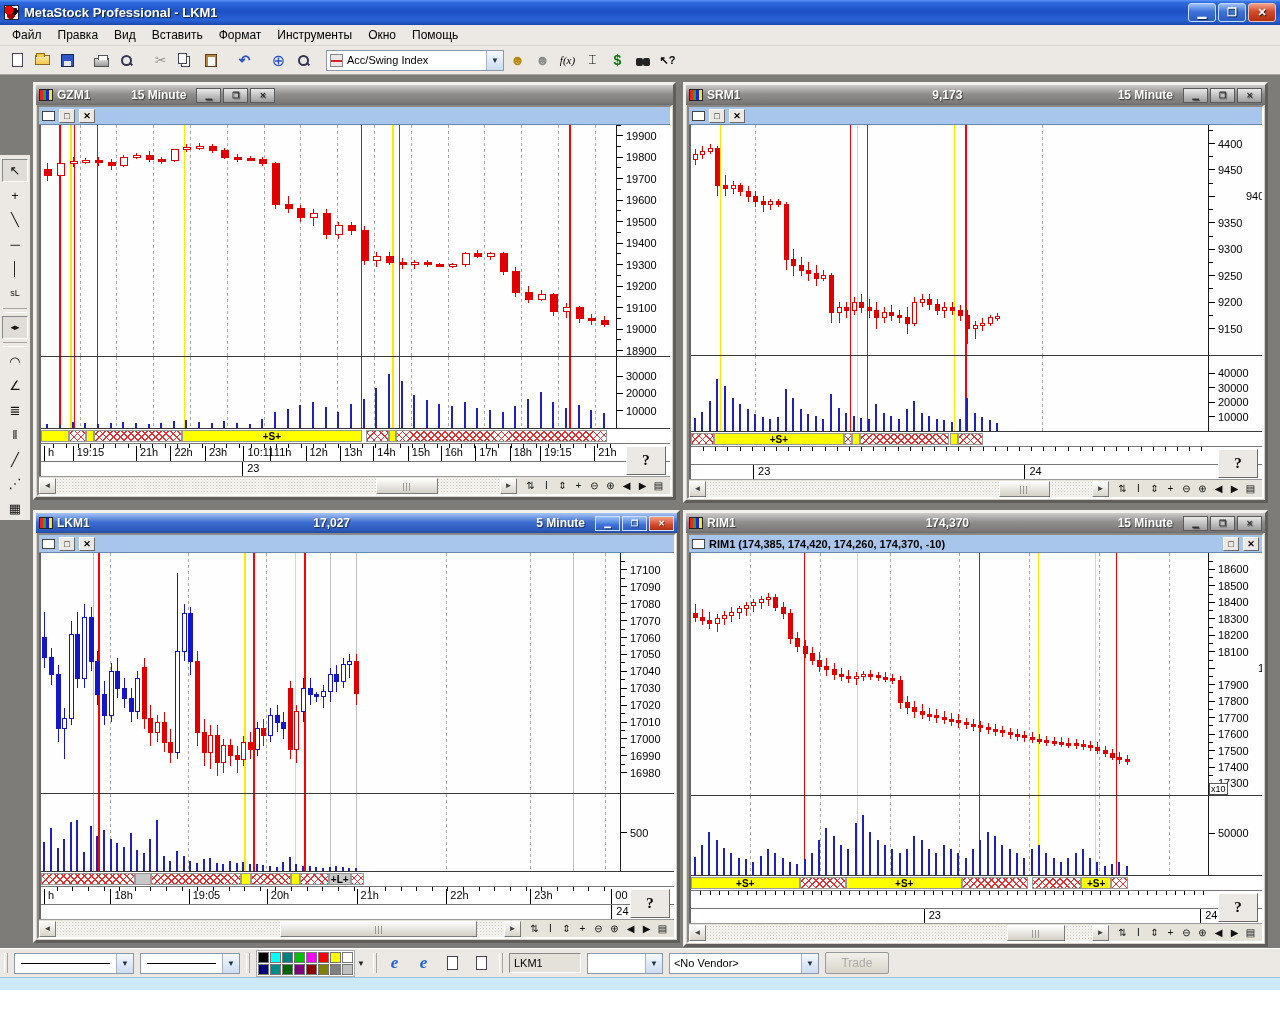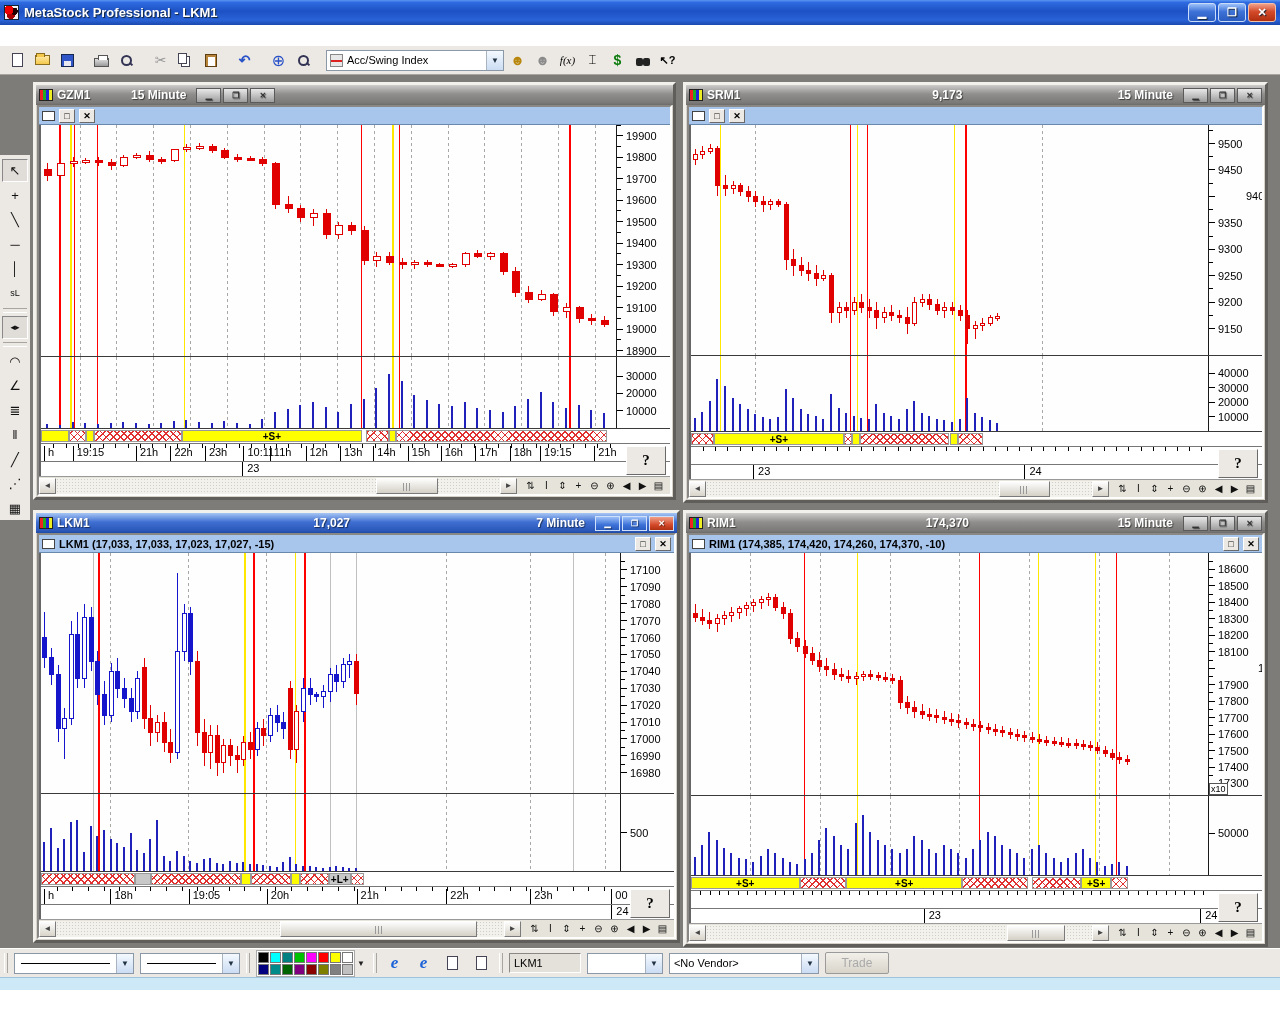--- a/index.html
+++ b/index.html
@@ -149,20 +149,30 @@
   <div class="titlebar">
     <div class="app-icon"></div>
     <span>MetaStock Professional - LKM1</span>
     <div class="tb-btns">
       <div class="tb-btn">▁</div>
       <div class="tb-btn">❐</div>
       <div class="tb-btn close">✕</div>
     </div>
   </div>
 
+  <div class="menubar" id="menubar">
+      <span class="menu-item">Файл</span>
+      <span class="menu-item">Правка</span>
+      <span class="menu-item">Вид</span>
+      <span class="menu-item">Вставить</span>
+      <span class="menu-item">Формат</span>
+      <span class="menu-item">Инструменты</span>
+      <span class="menu-item">Окно</span>
+      <span class="menu-item">Помощь</span>
+    </div>
 
   <div class="toolbar">
     <span id="tb-left" style="display:flex;align-items:center;gap:2px;">
         <div class="ti">
           <span class="ic ic-page"></span>
         </div>
         <div class="ti">
           <span class="ic ic-folder"></span>
         </div>
         <div class="ti">
@@ -757,21 +767,21 @@
                   <line x1="291" y1="192.98850574712642" x2="291" y2="206.20689655172413" stroke="#e00000" stroke-width="1" shape-rendering="crispEdges"></line>
                   <rect x="289" y="198.2758620689655" width="4" height="2.6436781609195634" fill="#ffffff" stroke="#e00000" stroke-width="1" shape-rendering="crispEdges"></rect>
                   <line x1="299" y1="190.3448275862069" x2="299" y2="200.91954022988506" stroke="#e00000" stroke-width="1" shape-rendering="crispEdges"></line>
                   <rect x="297" y="192.98850574712642" width="4" height="5.28735632183907" fill="#ffffff" stroke="#e00000" stroke-width="1" shape-rendering="crispEdges"></rect>
                   <line x1="306" y1="187.70114942528735" x2="306" y2="195.63218390804596" stroke="#e00000" stroke-width="1" shape-rendering="crispEdges"></line>
                   <rect x="304" y="191.4022988505747" width="4" height="2" fill="#ffffff" stroke="#e00000" stroke-width="1" shape-rendering="crispEdges"></rect>
                 </svg>
           <div class="yaxis price-axis dotbg">
                   <div class="ytick" style="top: 18.5057px;">
                     <span class="tl"></span>
-                    <span>9500</span>
+                    <span>4400</span>
                   </div>
                   <div class="ytick minor" style="top: 5.28736px;">
                     <span class="tl"></span>
                   </div>
                   <div class="ytick" style="top: 44.9425px;">
                     <span class="tl"></span>
                     <span>9450</span>
                   </div>
                   <div class="ytick minor" style="top: 31.7241px;">
                     <span class="tl"></span>
@@ -968,31 +978,30 @@
                 <div class="is-btn">▤</div>
               </div>
       </div>
     </div>
         </div>
         <div class="win active" style="left: 33px; top: 435px; width: 647px; height: 433px;">
     <div class="win-header">
       <div class="whdr-icon"></div>
       <span class="whdr-title">LKM1</span>
       <span class="whdr-price">17,027</span>
-      <span class="whdr-tf">7 Minute</span>
+      <span class="whdr-tf">5 Minute</span>
       <div style="display:flex;gap:2px;">
         <div class="whdr-btn">▁</div>
         <div class="whdr-btn">❐</div>
         <div class="whdr-btn close">✕</div>
       </div>
     </div>
     <div class="win-inner">
       <div class="chart-title">
         <div class="ct-icon"></div>
-        <span class="ct-vals">LKM1 (17,033, 17,033, 17,023, 17,027, -15)</span>
         <div class="ct-btn">□</div>
         <div class="ct-btn">✕</div>
       </div>
       <div class="chart-body">
         <div class="pane price-pane">
           <svg class="price-svg dotbg">
                   <line x1="69.48" y1="0" x2="69.48" y2="240" stroke="#a8a8a8" stroke-width="1" stroke-dasharray="3,3" shape-rendering="crispEdges"></line>
                   <line x1="147.645" y1="0" x2="147.645" y2="240" stroke="#a8a8a8" stroke-width="1" stroke-dasharray="3,3" shape-rendering="crispEdges"></line>
                   <line x1="225.81" y1="0" x2="225.81" y2="240" stroke="#a8a8a8" stroke-width="1" stroke-dasharray="3,3" shape-rendering="crispEdges"></line>
                   <line x1="405.29999999999995" y1="0" x2="405.29999999999995" y2="240" stroke="#a8a8a8" stroke-width="1" stroke-dasharray="3,3" shape-rendering="crispEdges"></line>

